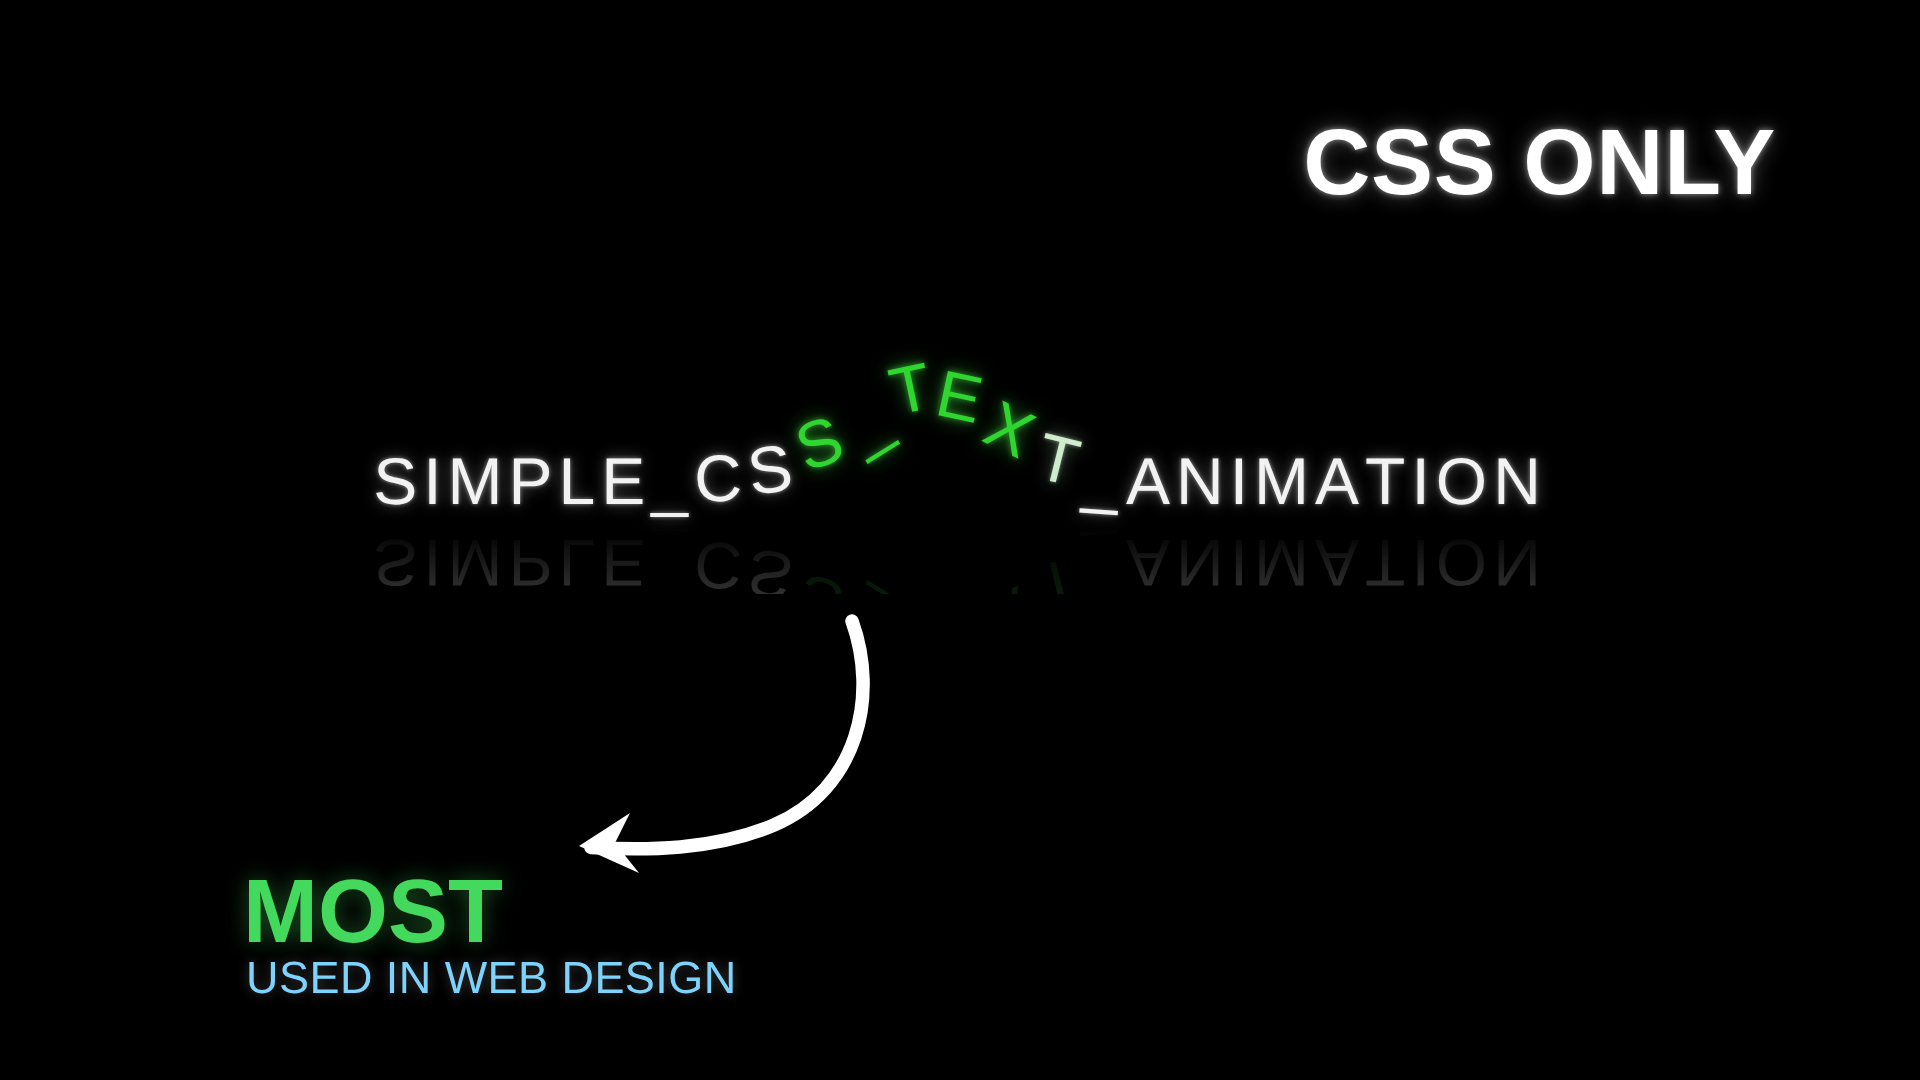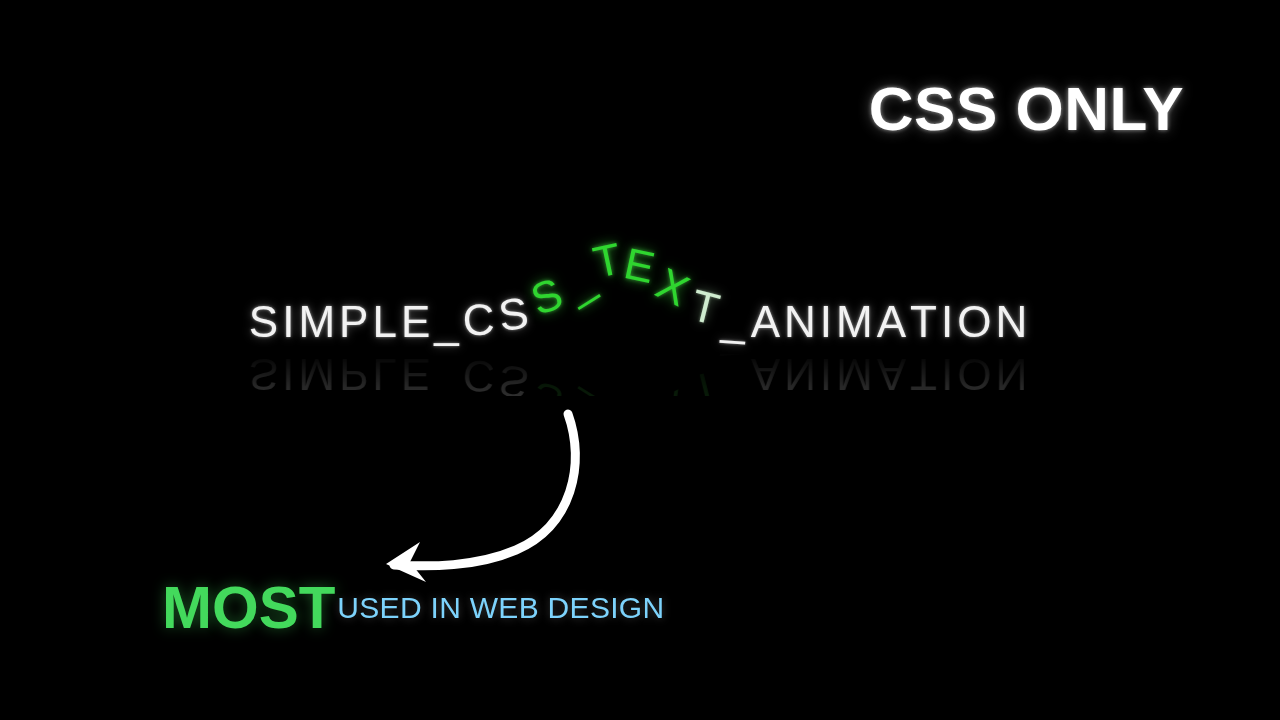--- a/index.html
+++ b/index.html
@@ -107,22 +107,23 @@
     overflow: visible;
     pointer-events: none;
   }
 
   
   #caption {
     position: absolute;
     left: 162px;
     top: 578px;
     display: flex;
-    align-items: center;
+    align-items: flex-start;
     white-space: nowrap;
+    flex-direction: column;
   }
   #caption-most {
     font-family: "Liberation Sans", sans-serif;
     font-weight: 700;
     font-size: 60px;
     line-height: 1;
     color: #43d95c;
     letter-spacing: 0px;
     text-shadow: 0 0 14px rgba(67,217,92,0.40);
   }

